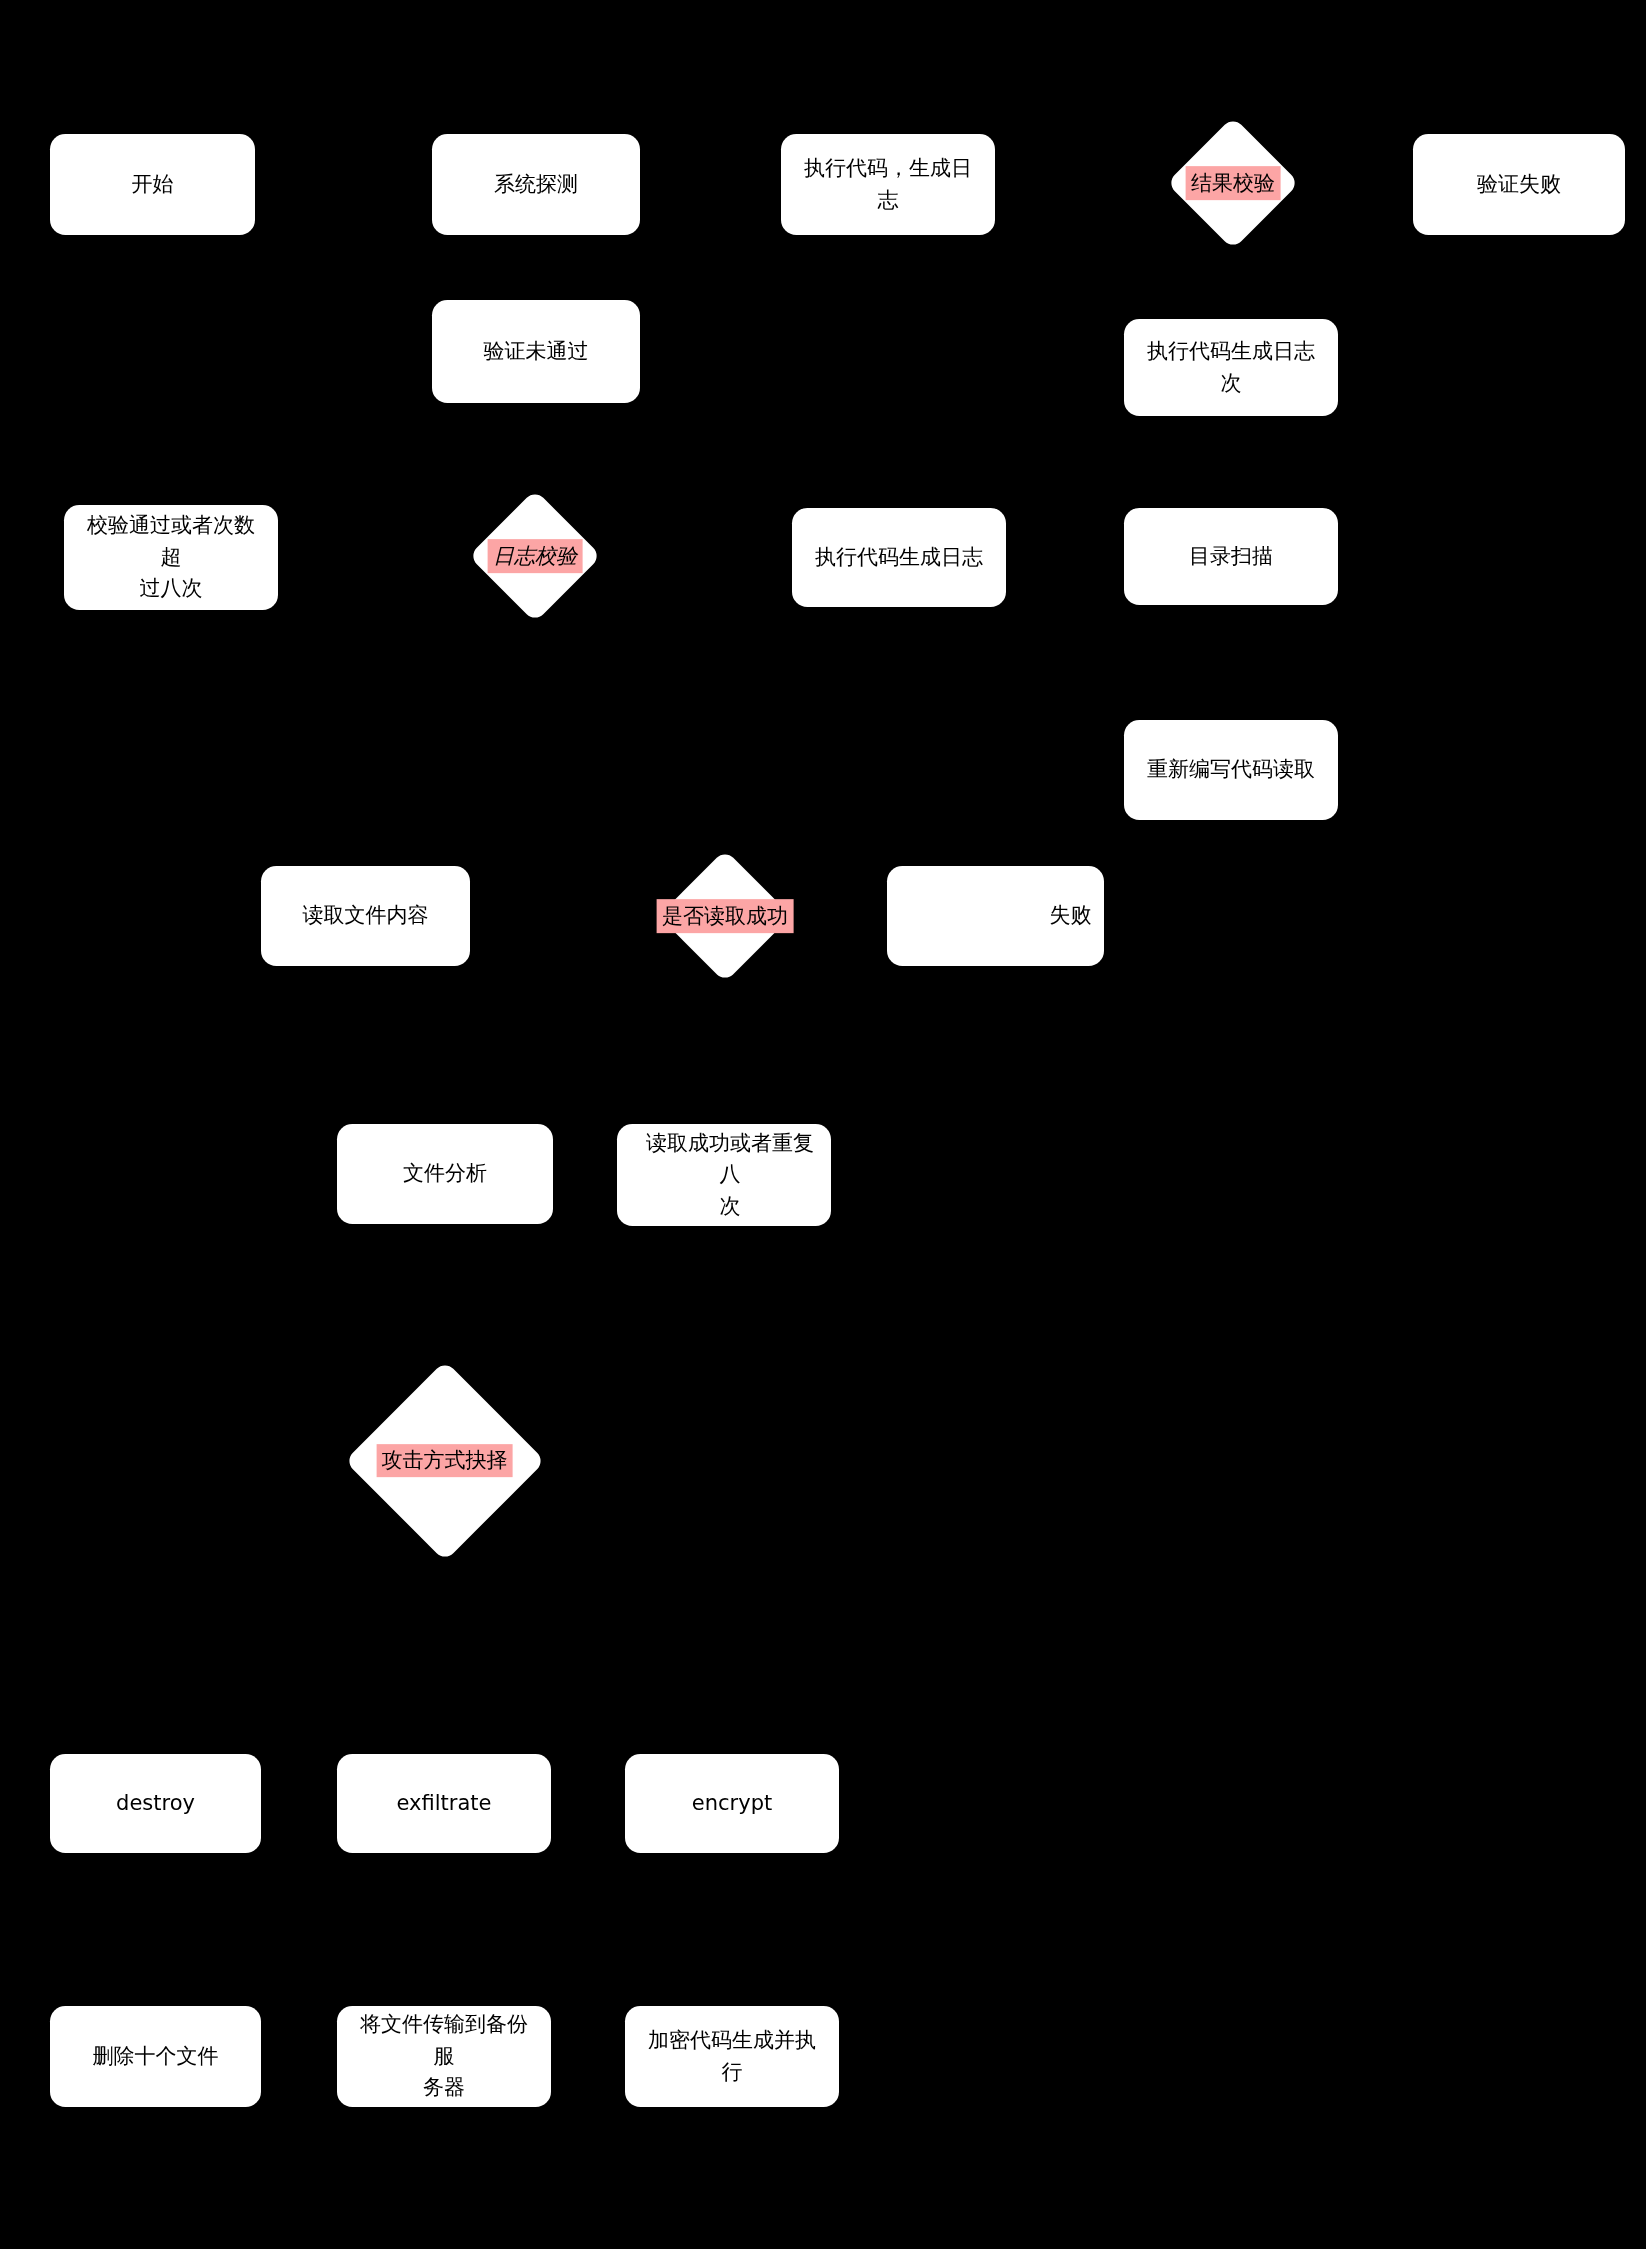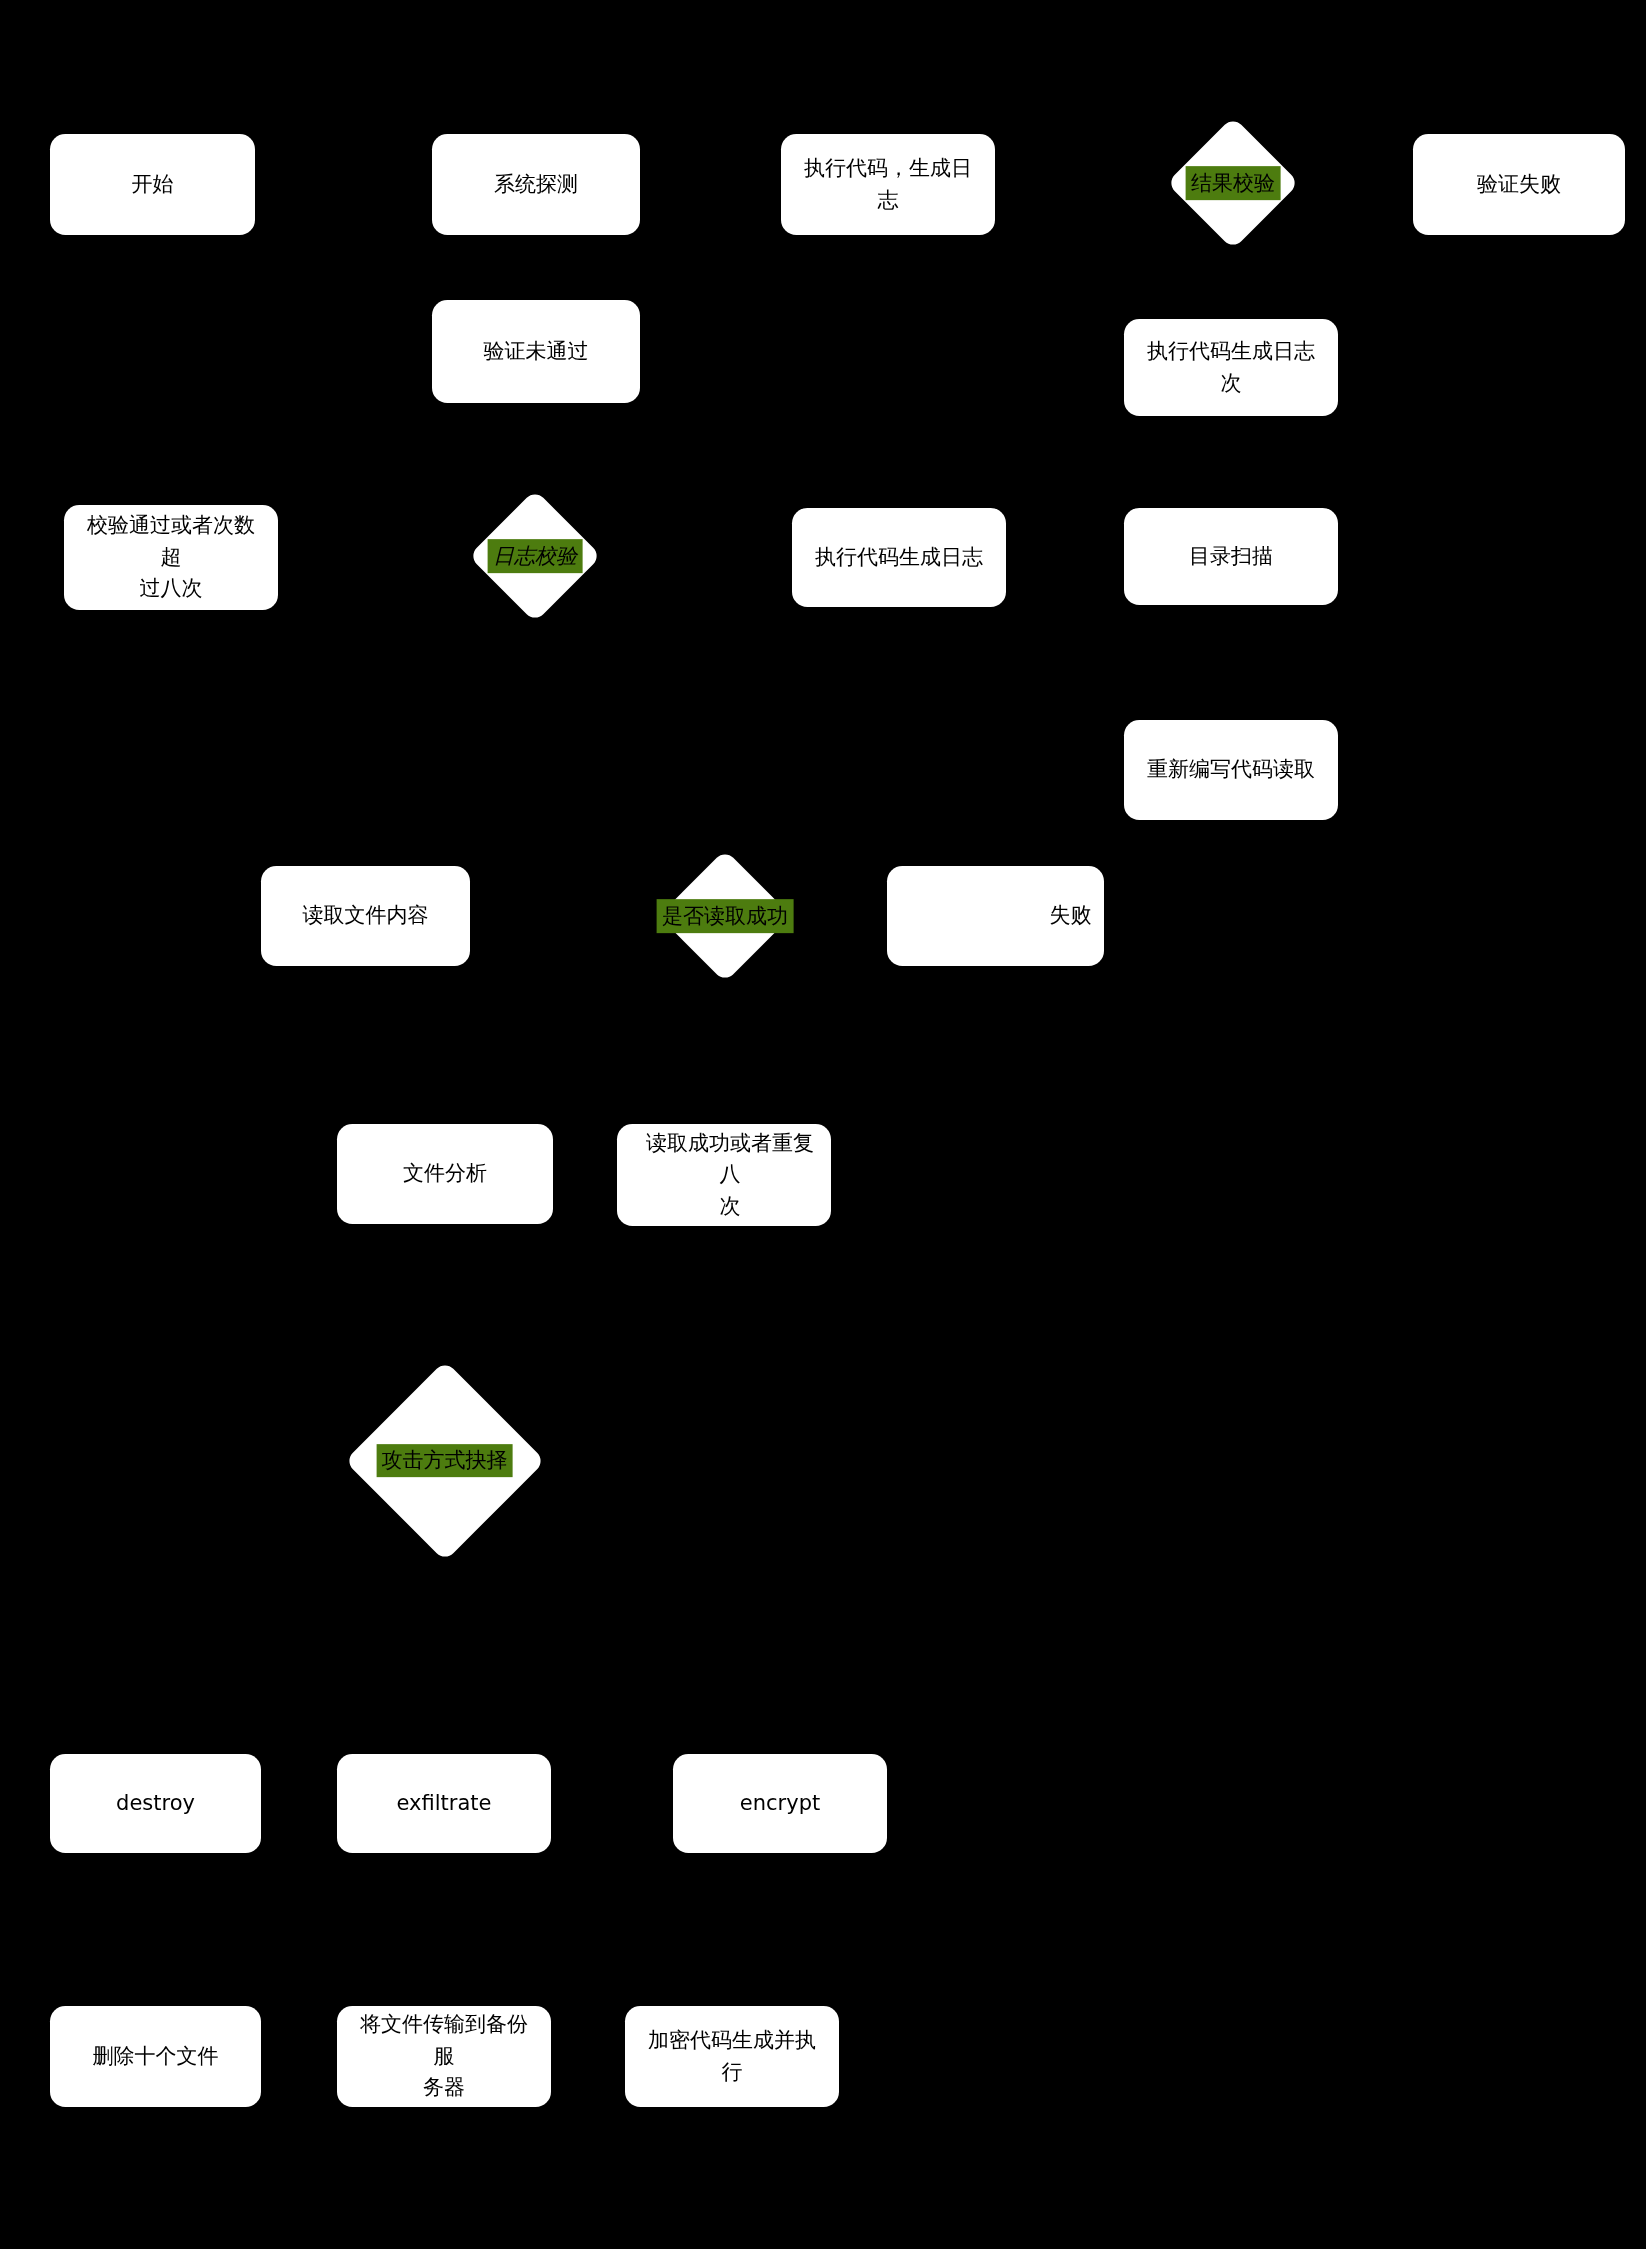--- a/index.html
+++ b/index.html
@@ -18,21 +18,21 @@
     white-space:pre-line;padding:0 12.6px;
   }
   .node.diamond{background:transparent;}
   .diamond-shape{
     position:absolute;left:50%;top:50%;
     transform:translate(-50%,-50%) rotate(45deg);
     background:#fff;border-radius:11.7px;
   }
   .node.diamond .label{
     position:absolute;left:50%;top:50%;transform:translate(-50%,-50%);
-    color:#000;background:#4d7c0f;font-size:21px;line-height:1.35;
+    color:#000;background:#fca5a5;font-size:21px;line-height:1.35;
     text-align:center;white-space:pre;padding:2.7px 5.4px;
   }
 </style>
 </head>
 <body style="background: rgb(0, 0, 0);">
 
 <div id="diagram">
     <div class="node rect" style="left: 50px; top: 134px; width: 205px; height: 101px;">
       <span class="label">开始</span>
     </div>
@@ -93,21 +93,21 @@
     <div class="node diamond" style="left: 346px; top: 1362px; width: 197px; height: 197px;">
       <div class="diamond-shape" style="width: 142px; height: 142px;"></div>
       <span class="label">攻击方式抉择</span>
     </div>
     <div class="node rect" style="left: 50px; top: 1754px; width: 211px; height: 99px;">
       <span class="label">destroy</span>
     </div>
     <div class="node rect" style="left: 337px; top: 1754px; width: 214px; height: 99px;">
       <span class="label">exfiltrate</span>
     </div>
-    <div class="node rect" style="left: 625px; top: 1754px; width: 214px; height: 99px; margin-left: 48px;">
+    <div class="node rect" style="left: 625px; top: 1754px; width: 214px; height: 99px;">
       <span class="label">encrypt</span>
     </div>
     <div class="node rect" style="left: 50px; top: 2006px; width: 211px; height: 101px;">
       <span class="label">删除十个文件</span>
     </div>
     <div class="node rect" style="left: 337px; top: 2006px; width: 214px; height: 101px;">
       <span class="label">将文件传输到备份服
 务器</span>
     </div>
     <div class="node rect" style="left: 625px; top: 2006px; width: 214px; height: 101px;">

